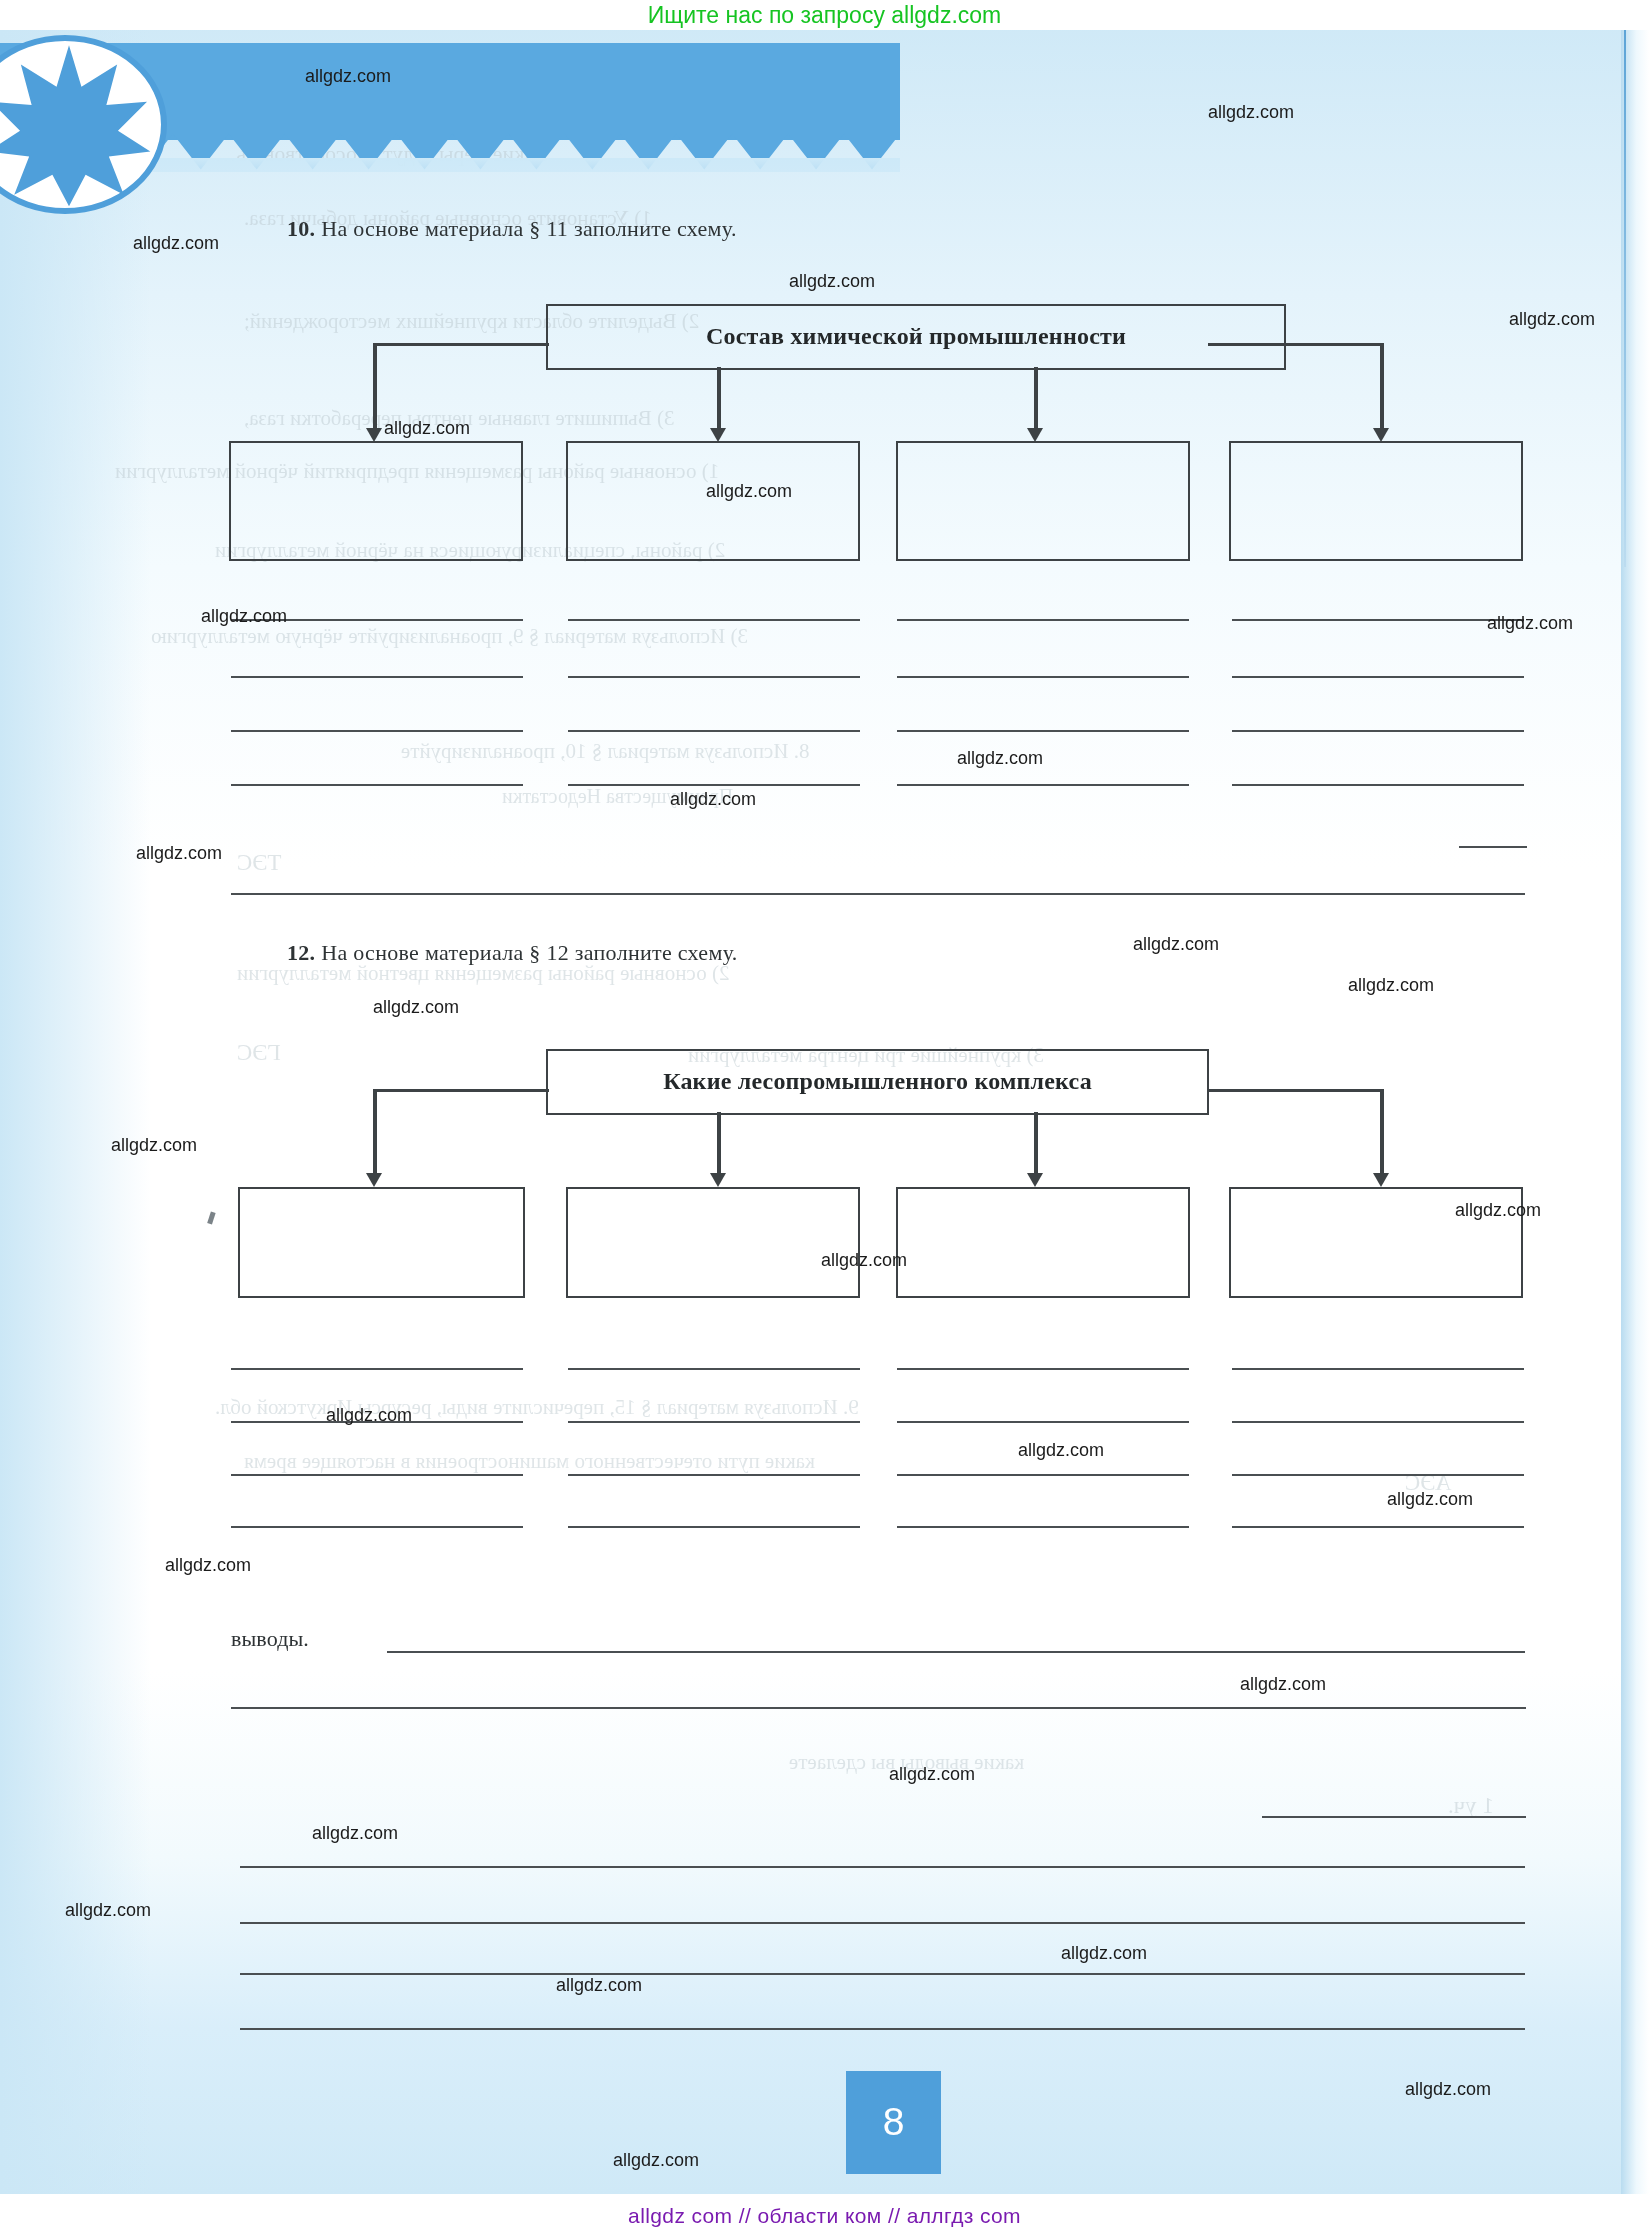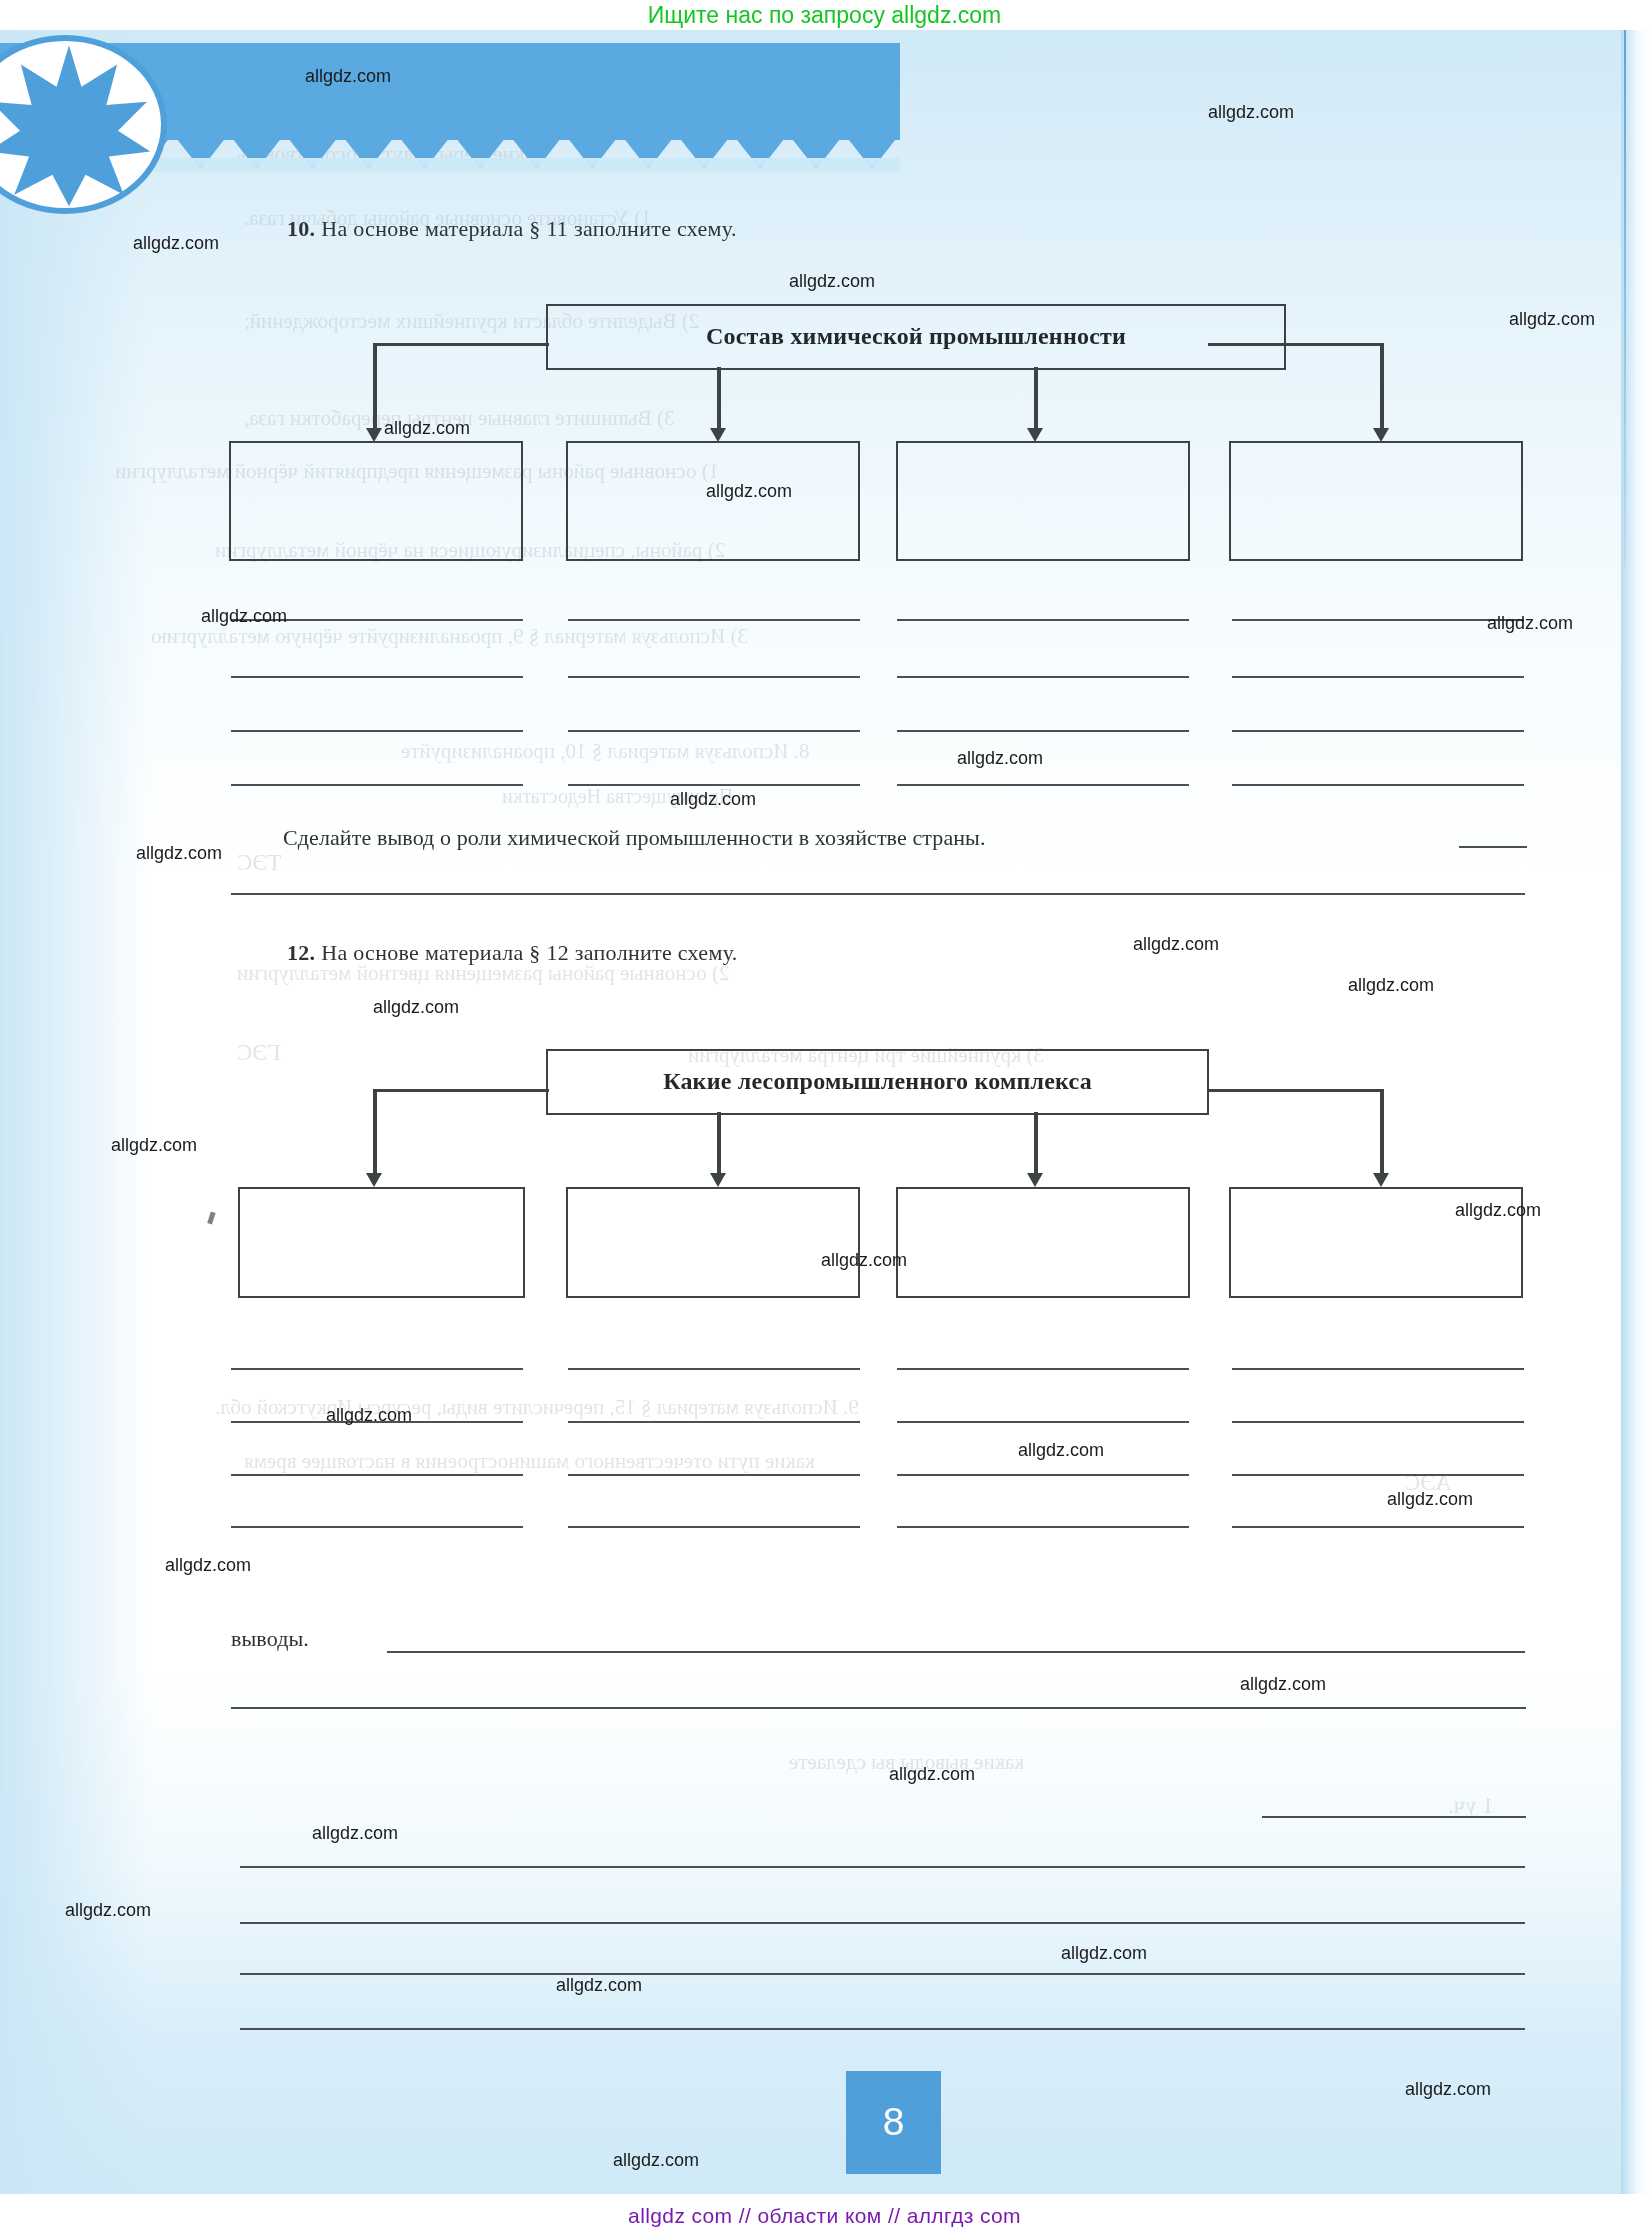--- a/index.html
+++ b/index.html
@@ -234,21 +234,20 @@
   <div class="wline" style="left:231px; top:708px;  width:292px;"></div>
   <div class="wline" style="left:568px; top:708px;  width:292px;"></div>
   <div class="wline" style="left:897px; top:708px; width:292px;"></div>
   <div class="wline" style="left:1232px; top:708px; width:292px;"></div>
 
   <div class="wline" style="left:231px; top:762px;  width:292px;"></div>
   <div class="wline" style="left:568px; top:762px;  width:292px;"></div>
   <div class="wline" style="left:897px; top:762px; width:292px;"></div>
   <div class="wline" style="left:1232px; top:762px; width:292px;"></div>
 
-  <div class="concl" style="left:283px; top:803px;">Сделайте вывод о роли химической промышленности в хозяйстве страны.</div>
   <div class="wline" style="left:1459px; top:824px; width:68px;"></div>
   <div class="wline" style="left:231px; top:871px; width:1294px;"></div>
 
   <div class="q-head" style="left:287px; top:918px;">
     <b>12. </b>
     <span>На основе материала § 12 заполните схему.</span>
   </div>
 
   <div class="chart">
     <div class="title-box" style="left:546px; top:1027px; width:663px; height:66px;">

